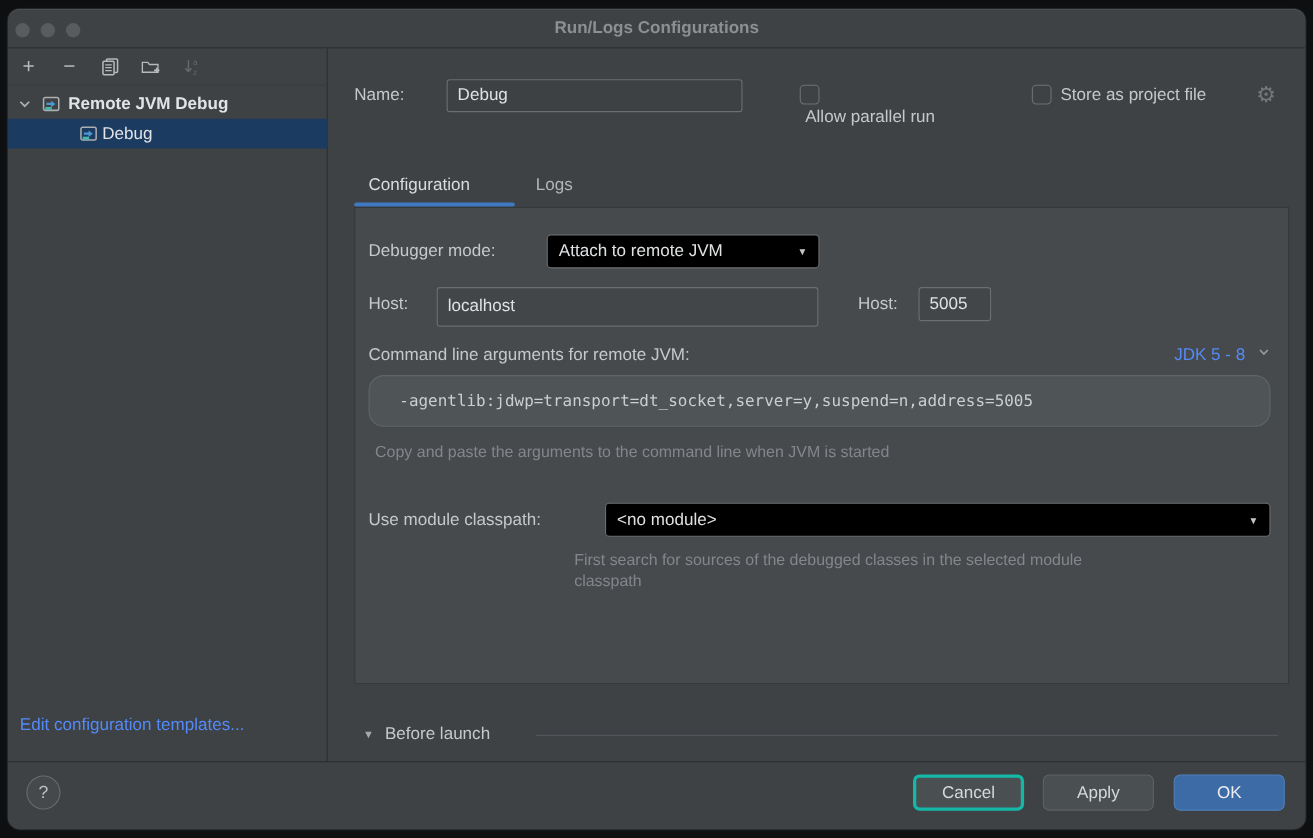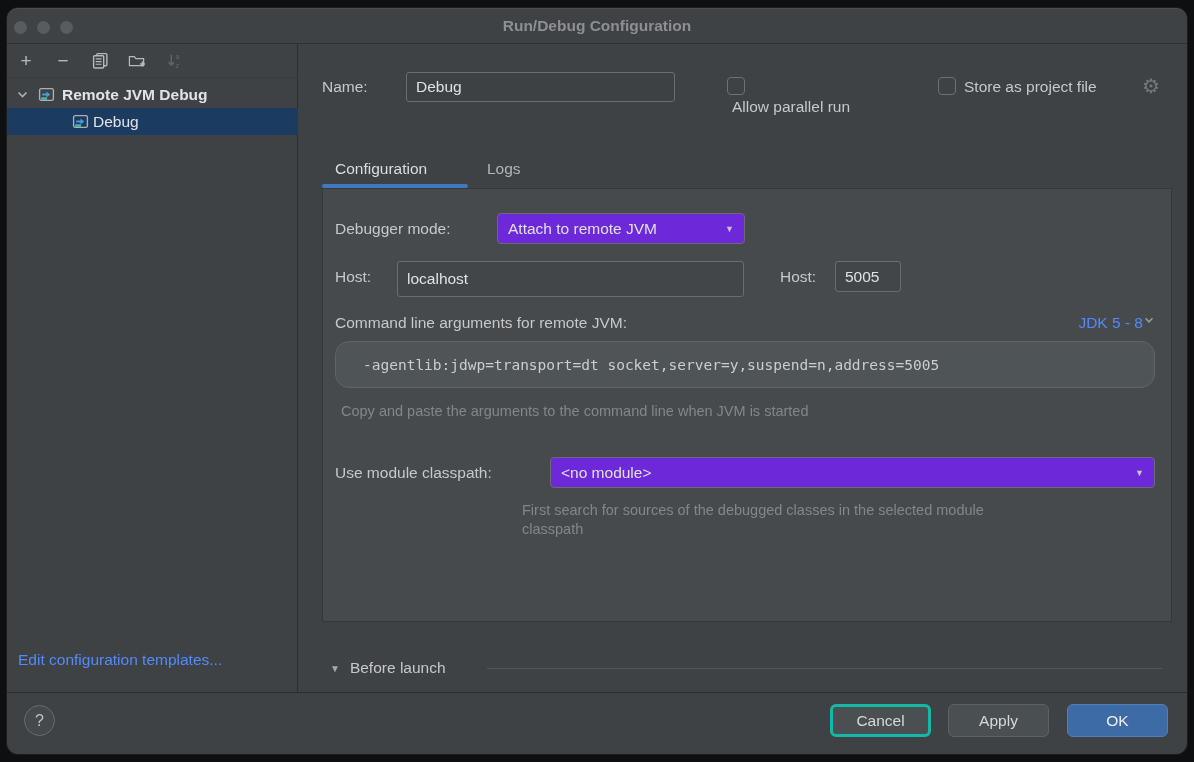--- a/index.html
+++ b/index.html
@@ -51,29 +51,29 @@
   .tab-config { left:335px; color:#dadcde; }
   .tab-logs { left:487px; color:#b3b5b7; }
   .tab-underline { left:322px; top:184px; width:146px; height:4px; background:#3f79c2; border-radius:2px; }
 
   
   .content-box { left:322px; top:188px; width:850px; height:434px; background:#464a4d;
                  border:1px solid #35383a; }
   .dm-label { left:335px; top:220px; }
   .combo { border:1px solid #696d70; border-radius:4px; display:flex; align-items:center;
            justify-content:space-between; padding:0 10px; color:#dfe1e3; font-size:15.5px;
-           background:#6d28d9; cursor:pointer; }
+           background:#000000; cursor:pointer; }
   .dm-select { left:497px; top:213px; width:248px; height:31px; }
   .combo-arrow { color:#c3c5c7; font-size:9px; margin-left:10px; }
   .host-label { left:335px; top:268px; }
   .host-input { left:397px; top:261px; width:347px; height:36px; background:#424649; }
   .port-label { left:780px; top:268px; }
   .port-input { left:835px; top:261px; width:66px; height:31px; background:#424649; }
   .cmd-row { left:335px; top:314px; width:820px; display:flex; justify-content:space-between; align-items:center; }
-  .jdk-link { color:#548AF7; font-size:15.5px; display:flex; gap:0; cursor:pointer; }
+  .jdk-link { color:#548AF7; font-size:15.5px; display:flex; gap:11px; cursor:pointer; }
   .args-input { left:335px; top:341px; width:820px; height:47px; background:#4f5457;
                 border:1px solid #5f6467; border-radius:14px; color:#cbcdcf;
                 font-family:"DejaVu Sans Mono", monospace; font-size:14.5px; padding:0 27px; outline:none; }
   .cmd-hint { left:341px; top:403px; color:#83868a; font-size:14.5px; }
   .module-label { left:335px; top:464px; }
   .module-select { left:550px; top:457px; width:605px; height:31px; }
   .module-hint { left:522px; top:501px; width:500px; color:#83868a; font-size:14.5px; line-height:1.32; }
 
   
   .before-launch { left:330px; top:657px; display:flex; align-items:center; height:22px; cursor:pointer; }
@@ -96,21 +96,21 @@
 <body>
 
 <div class="stage">
   <div class="window">
     <div class="abs">
 
       <div class="titlebar"></div>
       <div class="traffic t1"></div>
       <div class="traffic t2"></div>
       <div class="traffic t3"></div>
-      <div class="win-title">Run/Debug Configuration</div>
+      <div class="win-title">Run/Logs Configurations</div>
 
       <div class="left-panel"></div>
       <div class="lp-toolbar">
         <span class="tb-icon">+</span>
         <span class="tb-icon">−</span>
         <span class="tb-icon">
           <svg width="17" height="17" viewBox="0 0 16 16">
             <rect x="4.5" y="1.5" width="9.5" height="11.5" rx="1" fill="none" stroke="#b7b9bb" stroke-width="1.3"></rect>
             <rect x="1.5" y="3.5" width="9.5" height="11.5" rx="1" fill="#3E4245" stroke="#b7b9bb" stroke-width="1.3"></rect>
             <path d="M3.5 6.5h5.5M3.5 9h5.5M3.5 11.5h5.5" stroke="#b7b9bb" stroke-width="1.1"></path>

